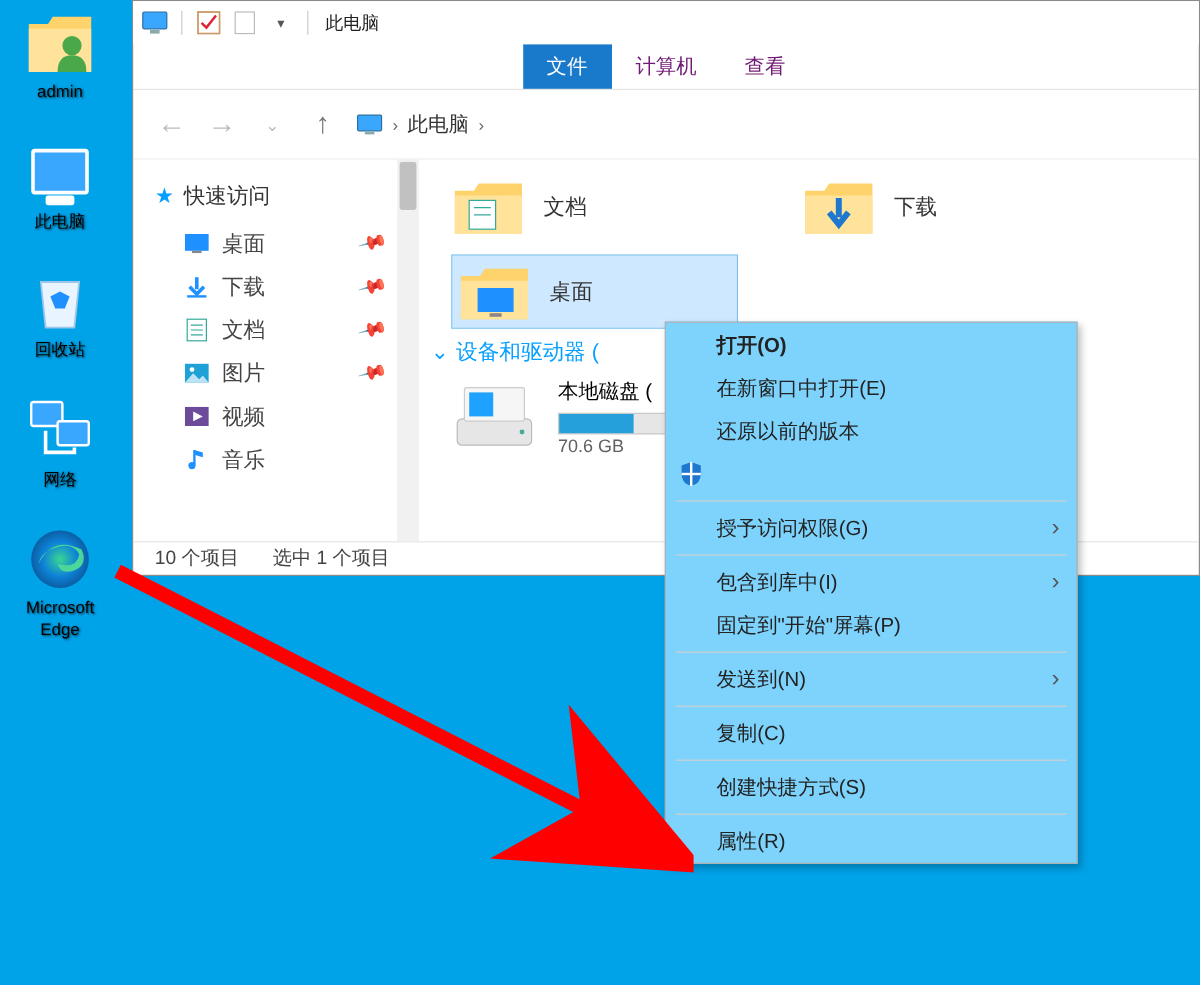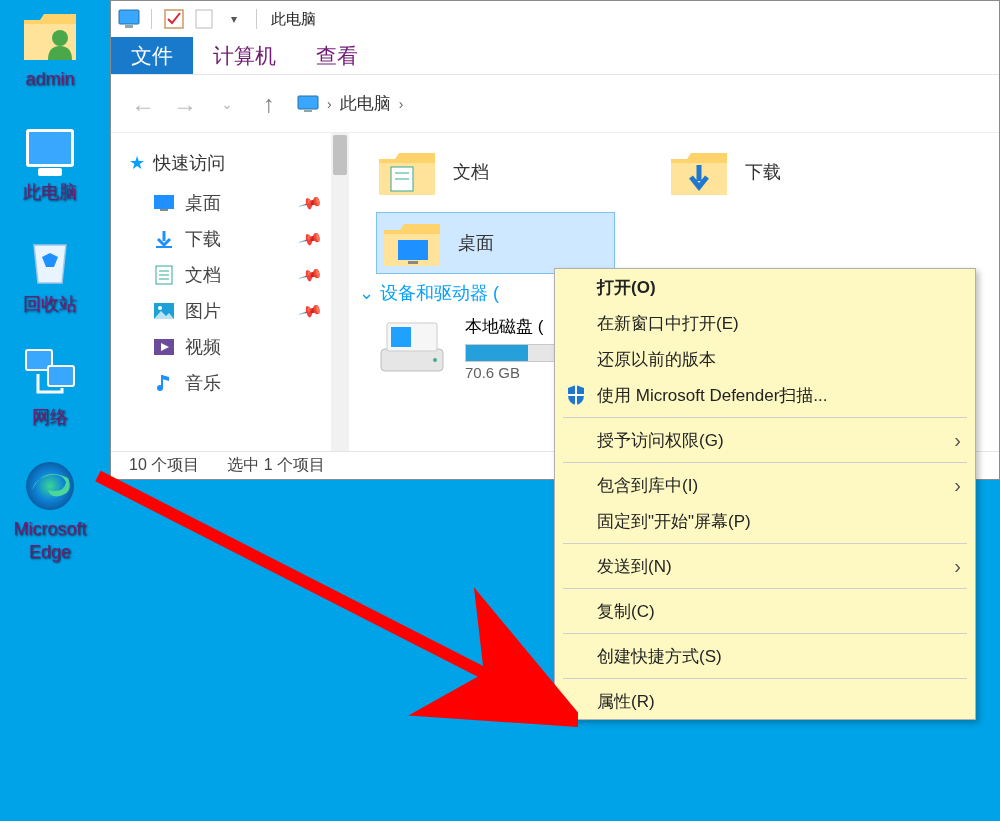--- a/index.html
+++ b/index.html
@@ -3,33 +3,33 @@
 <meta charset="utf-8">
 <style>
   * { box-sizing: border-box; margin: 0; padding: 0; }
   html, body { width: 1000px; height: 821px; overflow: hidden; font-family: "Microsoft YaHei", "Segoe UI", sans-serif; }
   body { background: #00a2e8; position: relative; }
 
   
   .desktop-icons { position: absolute; left: 0; top: 0; width: 100px; padding-top: 6px; }
   .d-icon { width: 88px; margin: 0 auto 28px; text-align: center; cursor: pointer; }
   .d-icon .ic { width: 60px; height: 58px; margin: 0 auto 4px; display: flex; align-items: center; justify-content: center; position: relative; }
-  .d-icon span { color: #701a75; font-size: 18px; text-shadow: 1px 1px 2px rgba(0,0,0,.7); line-height: 1.25; display: block; }
+  .d-icon span { color: #000000; font-size: 14px; text-shadow: 1px 1px 2px rgba(0,0,0,.7); line-height: 1.25; display: block; }
 
   
   .explorer {
     position: absolute; left: 110px; top: 0; right: 0; height: 480px;
     background: #fff; border: 1px solid #8a8a8a;
   }
   .titlebar { height: 36px; display: flex; align-items: center; padding: 0 6px; gap: 6px; background: #fff; }
   .titlebar .tbicon { width: 24px; height: 24px; display: flex; align-items: center; justify-content: center; }
   .titlebar .divider { width: 1px; height: 20px; background: #ccc; margin: 0 4px; }
   .titlebar .title { font-size: 15px; color: #222; margin-left: 4px; }
 
-  .ribbon-tabs { height: 38px; display: flex; align-items: stretch; font-size: 21px; border-bottom: 1px solid #e5e5e5; }
+  .ribbon-tabs { height: 38px; display: flex; align-items: stretch; font-size: 17px; border-bottom: 1px solid #e5e5e5; justify-content: center; }
   .ribbon-tabs .tab { padding: 0 20px; display: flex; align-items: center; color: #701a75; }
   .ribbon-tabs .tab.active { background: #1979ca; color: #fff; }
 
   .addr-row { height: 58px; display: flex; align-items: center; padding: 0 18px; gap: 14px; border-bottom: 1px solid #eee; }
   .nav-btn { width: 28px; height: 28px; display: flex; align-items: center; justify-content: center; color: #777; font-size: 24px; }
   .nav-btn.dis { color: #bbb; }
   .addr { display: flex; align-items: center; gap: 8px; font-size: 17px; color: #333; flex: 1; }
   .addr .chev { color: #666; font-size: 14px; }
 
   .body { display: flex; height: calc(100% - 36px - 38px - 58px - 28px); }
@@ -54,22 +54,22 @@
   .drive-ico { width: 70px; height: 60px; }
   .drive-info { font-size: 17px; }
   .drive-bar { width: 180px; height: 18px; background: #e6e6e6; margin-top: 6px; position: relative; border: 1px solid #c9c9c9; }
   .drive-bar .fill { position: absolute; left: 0; top: 0; height: 100%; width: 35%; background: #26a0da; }
   .drive-size { color: #606060; font-size: 15px; margin-top: 2px; }
 
   .statusbar { height: 28px; display: flex; align-items: center; padding: 0 18px; gap: 28px; font-size: 16px; color: #444; border-top: 1px solid #e5e5e5; }
 
   
   .ctxmenu {
-    position: absolute; left: 554px; top: 268px; width: 422px;
-    background: #fef9c3; border: 1px solid #b0b0b0;
+    position: absolute; left: 554px; top: 268px; width: 344px;
+    background: #7dd3fc; border: 1px solid #b0b0b0;
     box-shadow: 3px 3px 6px rgba(0,0,0,.25);
     font-size: 17px; color: #222; z-index: 50;
   }
   .ctx-item { display: flex; align-items: center; height: 36px; padding: 0 14px 0 42px; position: relative; }
   .ctx-item .arr { margin-left: auto; color: #555; font-size: 20px; }
   .ctx-item .ico { position: absolute; left: 8px; width: 26px; height: 26px; display: flex; align-items: center; justify-content: center; }
   .ctx-item.bold { font-weight: 600; }
   .ctx-sep { height: 1px; background: #cfcfcf; margin: 4px 8px; }
 
   
@@ -336,21 +336,20 @@
       <span>还原以前的版本</span>
     </div>
   <div class="ctx-item">
     <span class="ico">
         <svg width="24" height="24" viewBox="0 0 24 24">
           <path d="M12 2 L20 5 L20 12 Q20 20 12 22 Q4 20 4 12 L4 5 Z" fill="#1e78d0"></path>
           <rect x="11" y="2" width="2" height="20" fill="#fff"></rect>
           <rect x="4" y="11" width="16" height="2" fill="#fff"></rect>
         </svg>
       </span>
-    <span>使用 Microsoft Defender扫描...</span>
   </div>
   <div class="ctx-sep"></div>
   <div class="ctx-item">
       <span>授予访问权限(G)</span>
       <span class="arr">›</span>
     </div>
   <div class="ctx-sep"></div>
   <div class="ctx-item">
       <span>包含到库中(I)</span>
       <span class="arr">›</span>

